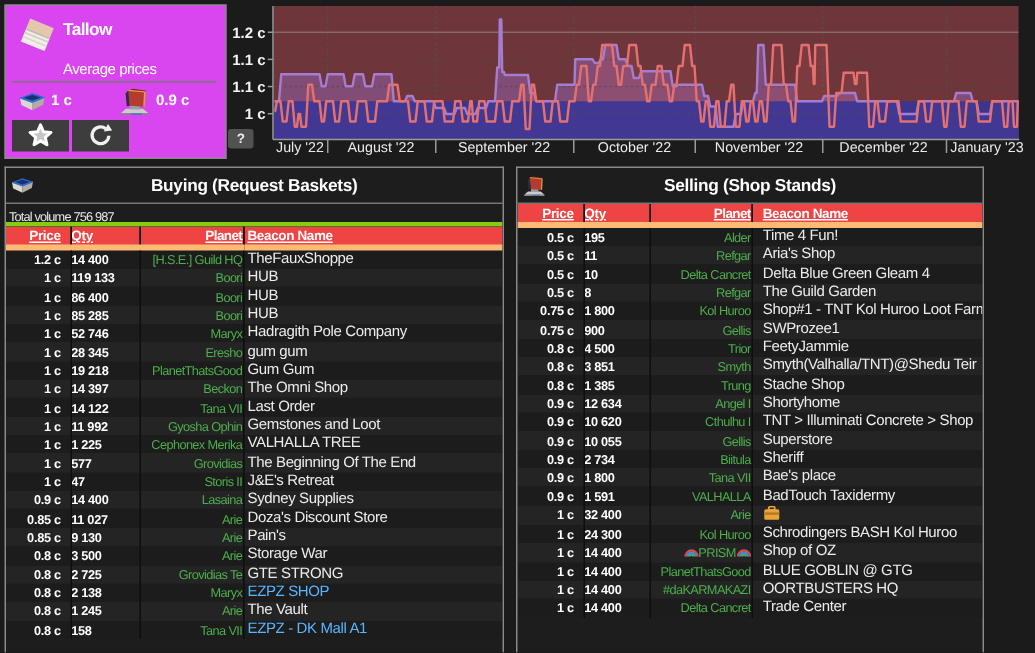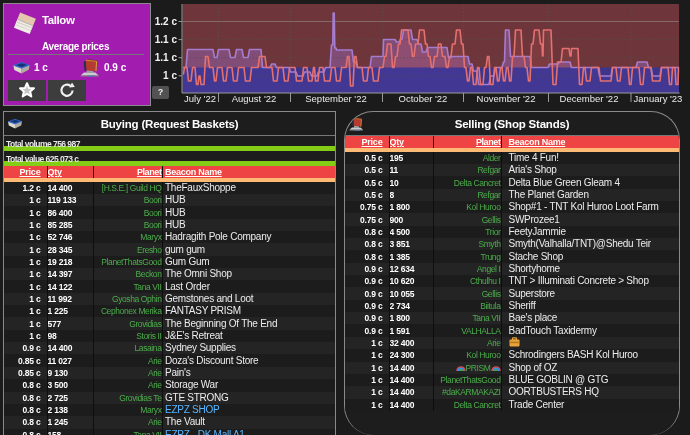--- a/index.html
+++ b/index.html
@@ -1,30 +1,30 @@
 <!DOCTYPE html>
 <html><head><meta charset="utf-8"><style>
 * { margin:0; padding:0; box-sizing:border-box; }
 html,body { width:690px; height:435px; background:#1b1b1b; font-family:"Liberation Sans",sans-serif; overflow:hidden; position:relative; }
-.card { position:absolute; left:3px; top:3px; width:148px; height:103px; background:#a21caf; border:1px solid #8a8a8a; }
+.card { position:absolute; left:3px; top:3px; width:148px; height:103px; background:#d946ef; border:1px solid #8a8a8a; }
 .card .ttl { position:absolute; left:38px; top:10px; font-size:11.5px; font-weight:bold; color:#fff; letter-spacing:-0.4px; }
-.card .avg { position:absolute; left:38px; top:37px; font-size:10px; font-weight:bold; color:#fff; letter-spacing:-0.3px; }
+.card .avg { position:absolute; left:38px; top:37px; font-size:10px; font-weight:normal; color:#fff; letter-spacing:-0.3px; }
 .card hr { position:absolute; left:4px; top:50px; width:136px; border:none; border-top:1px solid #777; }
 .pr1 { position:absolute; left:30px; top:58px; font-size:10px; font-weight:bold; color:#fff; }
 .pr2 { position:absolute; left:100px; top:58px; font-size:10px; font-weight:bold; color:#fff; }
 .btn { position:absolute; width:38px; height:21px; top:76px; background:#3d3d3d; text-align:center; }
 .qbtn { position:absolute; left:152px; top:86px; width:17px; height:13px; background:#525252; color:#eee; font-size:9px; font-weight:bold; text-align:center; line-height:13px; border-radius:2px; }
 .panel { position:absolute; top:111px; height:324px; background:#1d1d1d; border:1px solid #8a8a8a; border-bottom:none; overflow:hidden; }
 #buy { left:3px; width:333px; }
-#sell { left:344px; width:336px;border-radius:29px; }
+#sell { left:344px; width:312px; }
 .phead { height:24px; border-bottom:1px solid #777; position:relative; }
 .phead .t { text-align:center; font-size:11.5px; font-weight:bold; color:#fff; line-height:24px; letter-spacing:-0.2px; }
 .phead svg { position:absolute; left:3px; top:5px; }
 #sell .phead svg { left:4px; top:4px; }
-.tot { height:15px; line-height:16px; border-bottom:5px solid #84cc16; font-size:8.5px; font-weight:bold; color:#e8e8e8; padding-left:2px; letter-spacing:-0.55px; }
+.tot { height:15px; line-height:16px; border-bottom:3px solid #84cc16; font-size:8.5px; font-weight:normal; color:#e8e8e8; padding-left:2px; letter-spacing:-0.55px; }
 table { border-collapse:collapse; table-layout:fixed; width:100%; }
 td { height:12.35px; padding:0; font-size:9.5px; line-height:12px; white-space:nowrap; overflow:hidden; border-right:1.5px solid #0e0e0e; letter-spacing:-0.25px; }
 td.c4 { border-right:none; }
 tr.hdr td { background:#ef4444; height:12px; color:#fff; font-weight:bold; border-bottom:4px solid #fdba74; font-size:9px;text-decoration:underline; }
 tr.odd td { background:#1c1c1c; }
 tr.even td { background:#242424; }
 td.c1 { text-align:right; padding-right:6px; color:#fff; font-weight:bold; font-size:8.5px; letter-spacing:-0.2px; }
 td.c2 { text-align:left; padding-right:6px; color:#fff; font-weight:bold; font-size:8.5px; letter-spacing:-0.2px; }
 td.c3 { padding-left:3.5px; color:#4cae4c; font-size:8.5px; letter-spacing:-0.4px;text-align:right; }
 td.c4 { padding-left:7px; color:#ececec; font-size:10px; letter-spacing:-0.25px; }
@@ -130,21 +130,20 @@
         <polygon points="1,4.5 8,1.8 15,4.2 8,7" fill="#2e62c8"></polygon>
         <polygon points="3.2,4.4 8,2.8 12.8,4.3 8,6" fill="#16336e"></polygon>
         <polygon points="1,4.5 8,7 8,11.5 1.8,8.6" fill="#ddd8cc"></polygon>
         <polygon points="15,4.2 8,7 8,11.5 14.2,8.4" fill="#b3ada1"></polygon>
         <line x1="1" y1="4.5" x2="8" y2="7" stroke="#3a6fd8" stroke-width="0.8"></line>
         <line x1="15" y1="4.2" x2="8" y2="7" stroke="#3a6fd8" stroke-width="0.8"></line>
       </svg>
       <div class="t">Buying (Request Baskets)</div>
     </div>
   <div class="tot">Total volume 756 987</div>
-  <div class="tot">Total value 625 073 c</div>
   <table class="colg1">
       <colgroup>
         <col>
         <col>
         <col>
         <col>
       </colgroup>
   <tbody>
         <tr class="hdr">
           <td class="c1">Price</td>
@@ -209,31 +208,31 @@
 <tr class="even">
           <td class="c1">1 c</td>
           <td class="c2">11 992</td>
           <td class="c3">Gyosha Ophin</td>
           <td class="c4 bw">Gemstones and Loot</td>
         </tr>
 <tr class="odd">
           <td class="c1">1 c</td>
           <td class="c2">1 225</td>
           <td class="c3">Cephonex Merika</td>
-          <td class="c4 bw">FANTASY PRISM</td>
+          <td class="c4 bw">VALHALLA TREE</td>
         </tr>
 <tr class="even">
           <td class="c1">1 c</td>
           <td class="c2">577</td>
           <td class="c3">Grovidias</td>
           <td class="c4 bw">The Beginning Of The End</td>
         </tr>
 <tr class="odd">
           <td class="c1">1 c</td>
-          <td class="c2">98</td>
+          <td class="c2">47</td>
           <td class="c3">Storis II</td>
           <td class="c4 bw">J&amp;E's Retreat</td>
         </tr>
 <tr class="even">
           <td class="c1">0.9 c</td>
           <td class="c2">14 400</td>
           <td class="c3">Lasaina</td>
           <td class="c4 bw">Sydney Supplies</td>
         </tr>
 <tr class="odd">
@@ -325,21 +324,21 @@
 <tr class="odd">
           <td class="c1">0.5 c</td>
           <td class="c2">10</td>
           <td class="c3">Delta Cancret</td>
           <td class="c4 bw">Delta Blue Green Gleam 4</td>
         </tr>
 <tr class="even">
           <td class="c1">0.5 c</td>
           <td class="c2">8</td>
           <td class="c3">Refgar</td>
-          <td class="c4 bw">The Planet Garden</td>
+          <td class="c4 bw">The Guild Garden</td>
         </tr>
 <tr class="odd">
           <td class="c1">0.75 c</td>
           <td class="c2">1 800</td>
           <td class="c3">Kol Huroo</td>
           <td class="c4 bw">Shop#1 - TNT Kol Huroo Loot Farm</td>
         </tr>
 <tr class="even">
           <td class="c1">0.75 c</td>
           <td class="c2">900</td>

